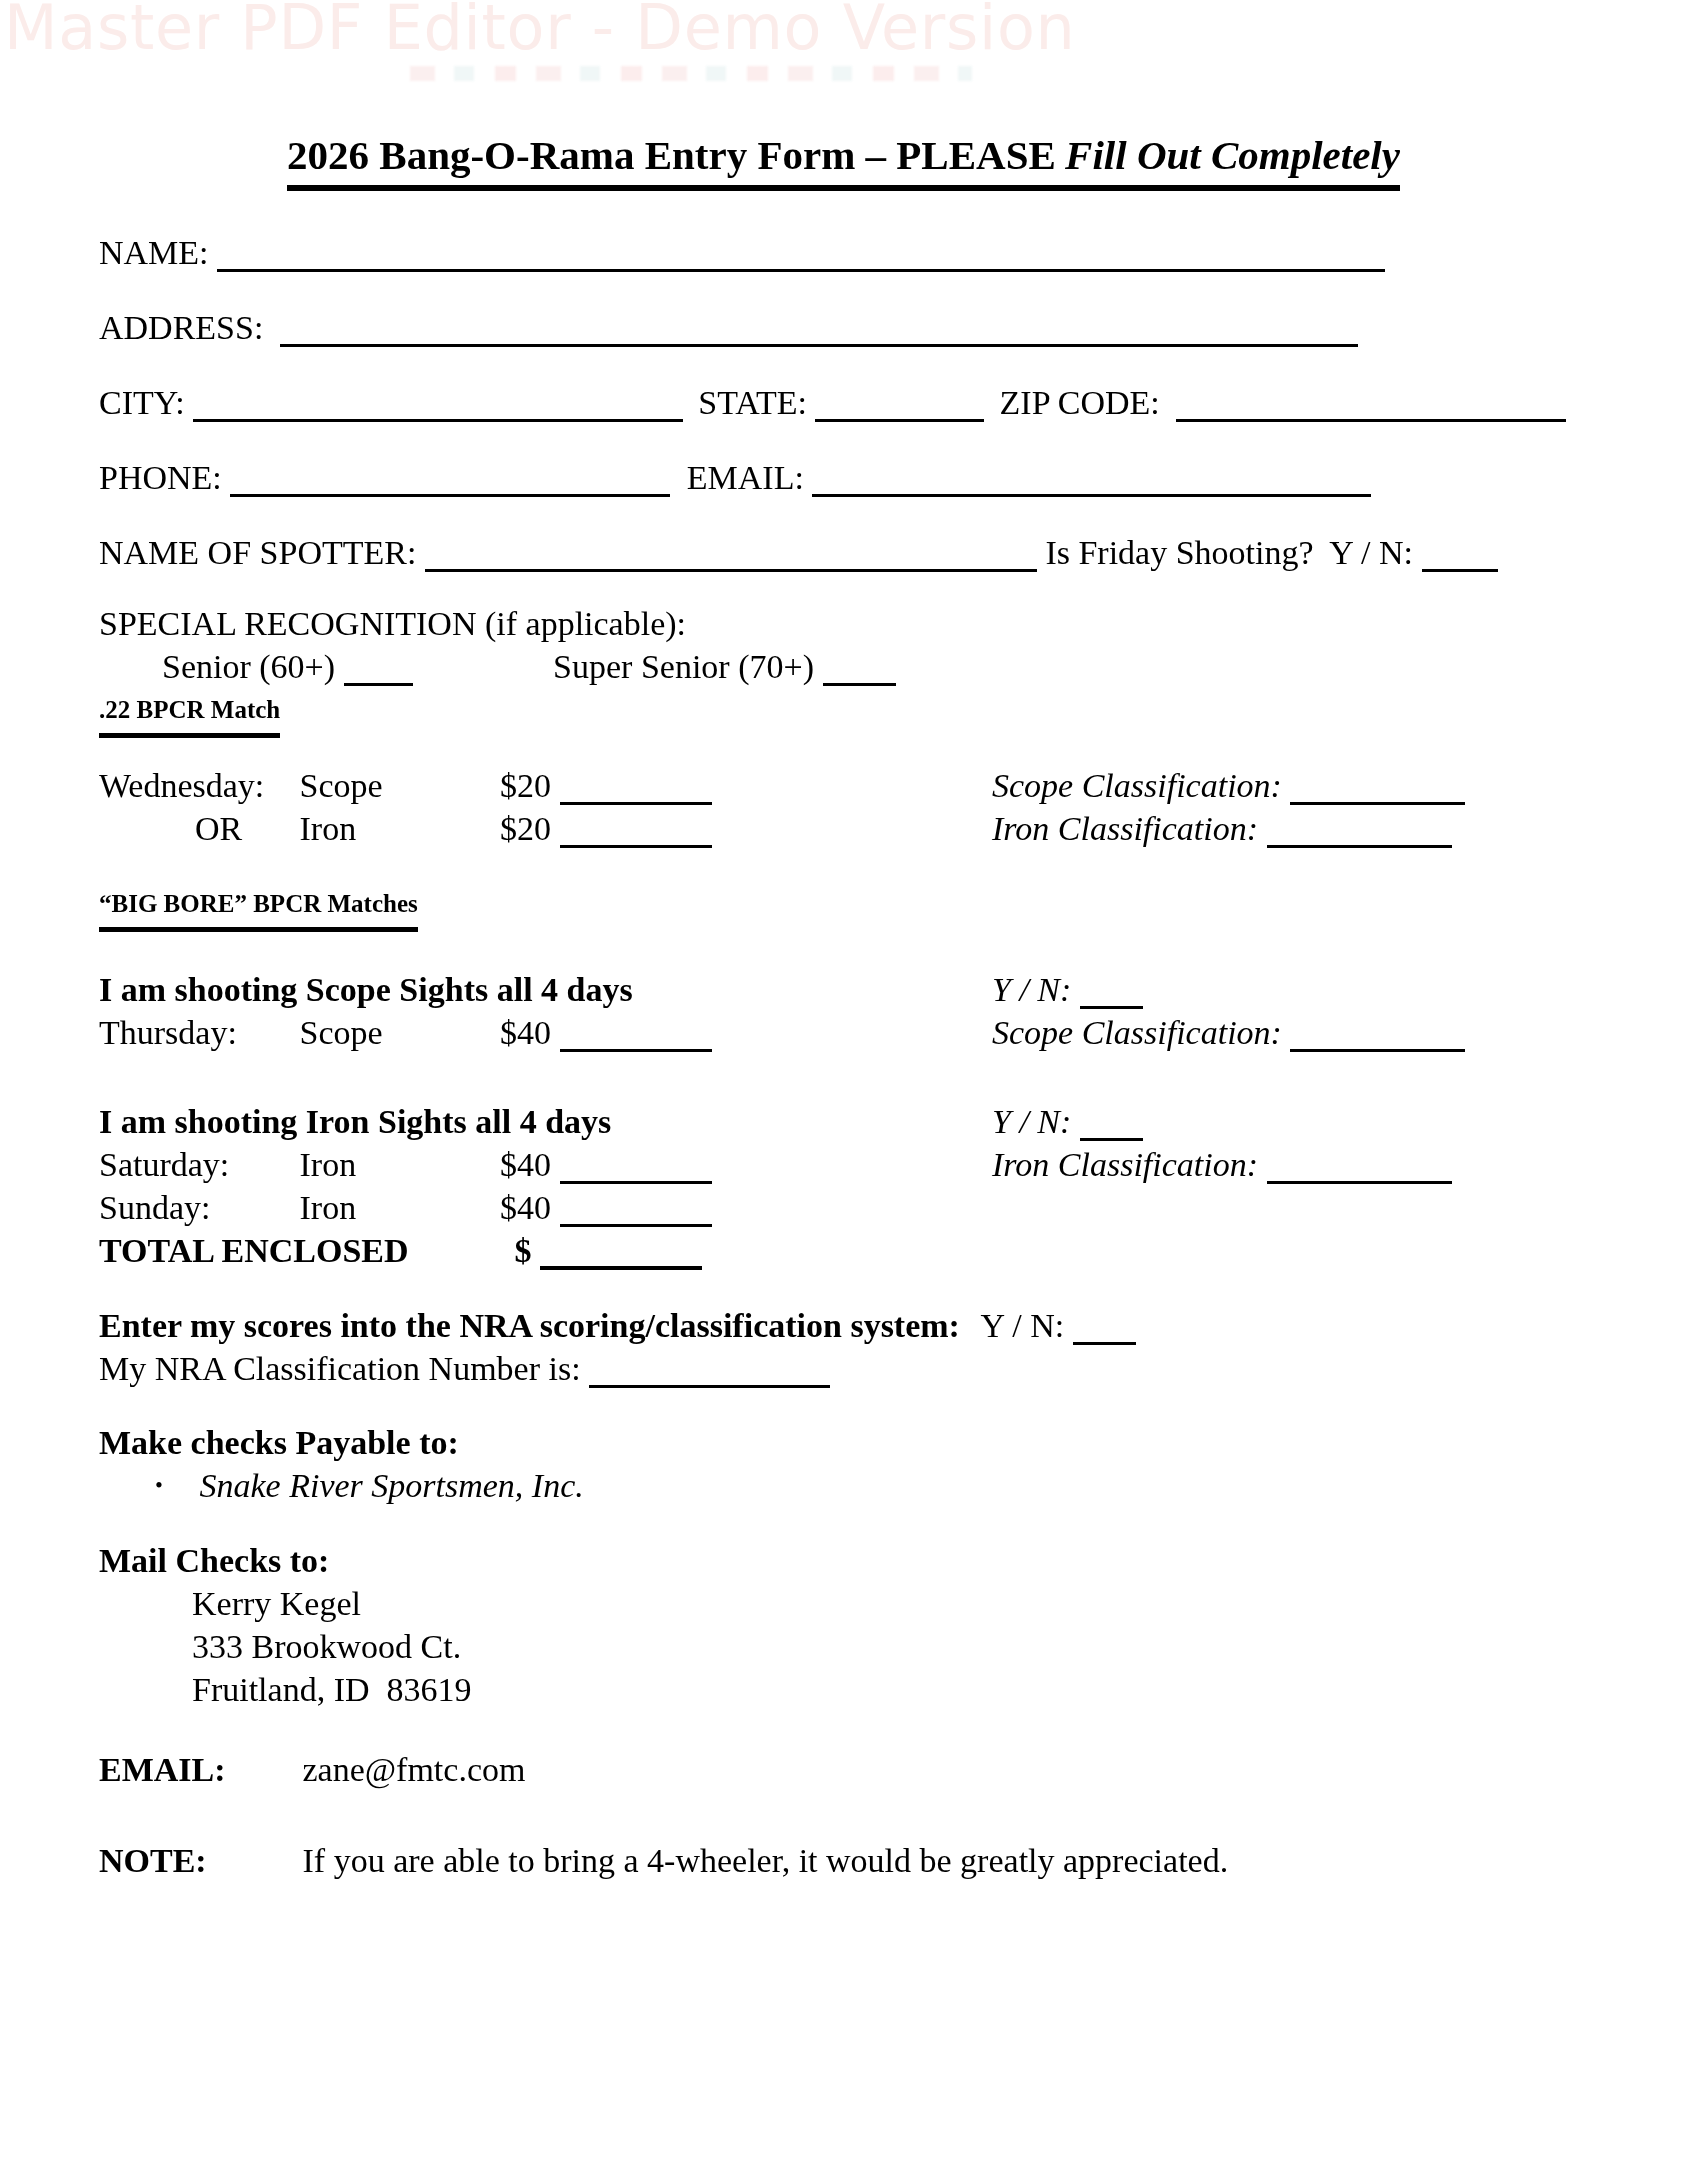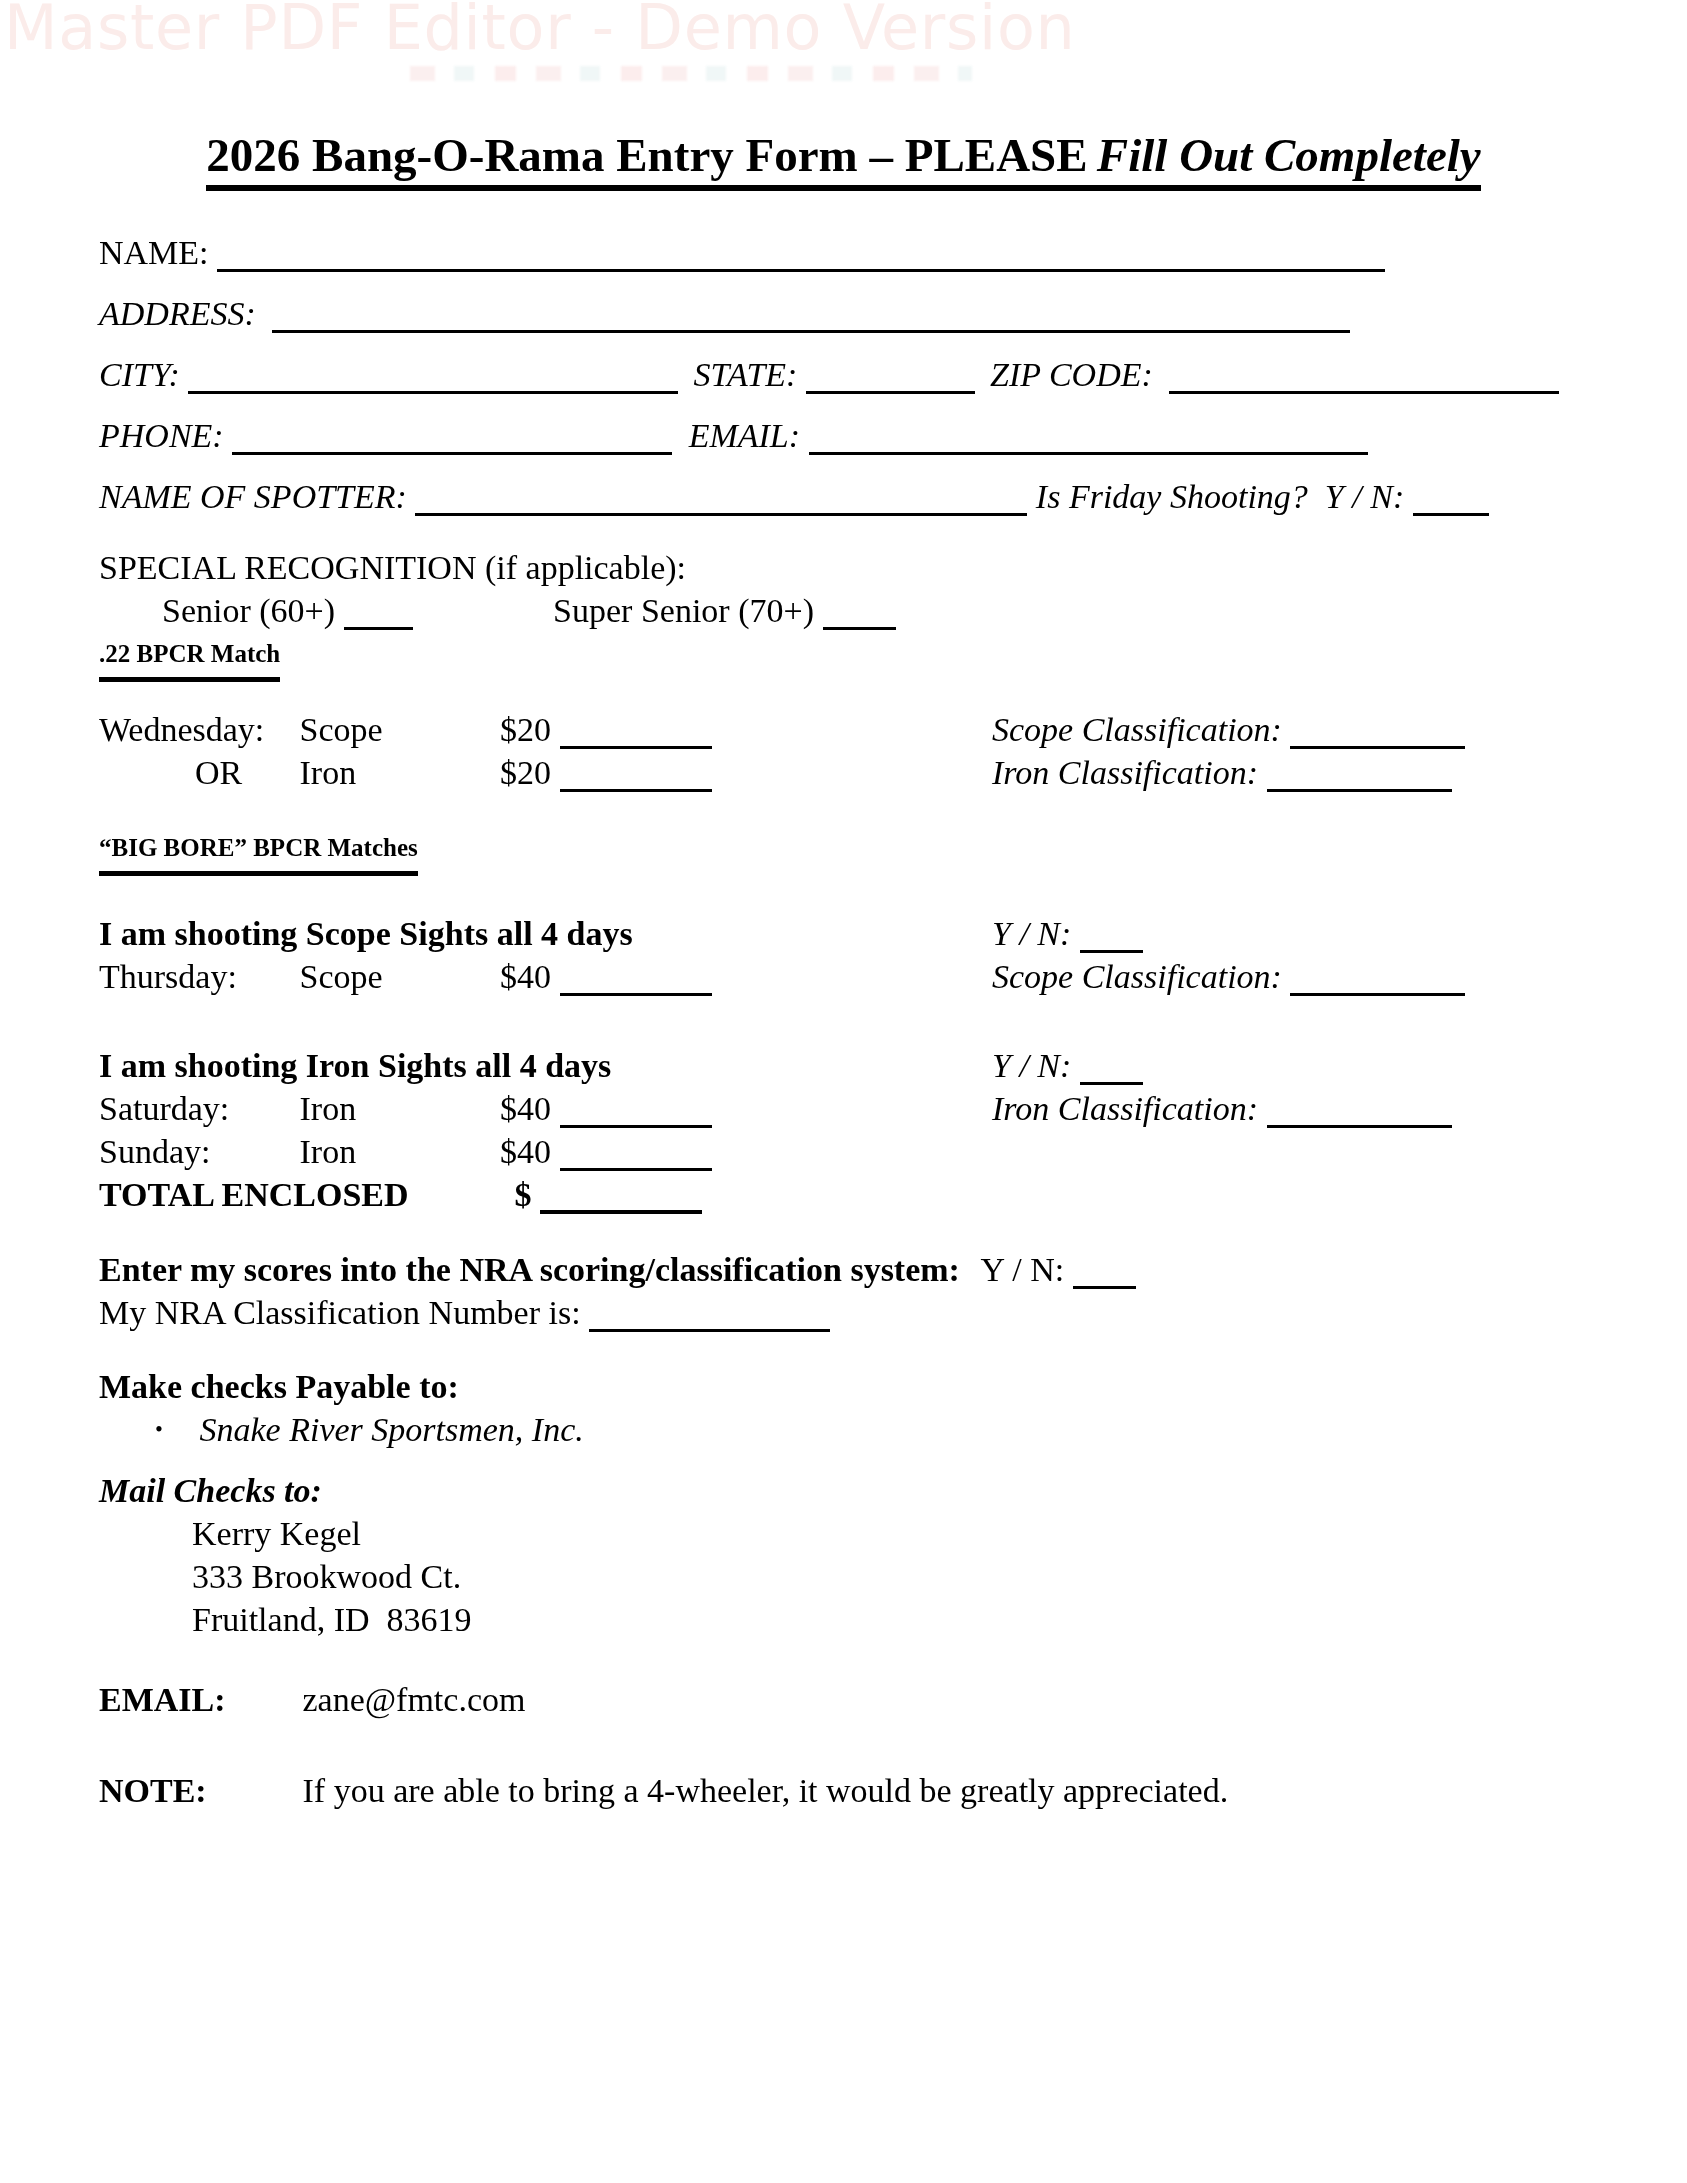--- a/index.html
+++ b/index.html
@@ -25,21 +25,21 @@
     position:absolute; top:66px; left:410px; width:562px; height:14.6px;
     opacity:.45; filter:blur(1.3px);
     background:repeating-linear-gradient(90deg,
       rgba(235,165,165,.40) 0 25px, rgba(255,255,255,0) 25px 44px,
       rgba(165,205,205,.35) 44px 64px, rgba(255,255,255,0) 64px 85px,
       rgba(235,140,140,.35) 85px 106px, rgba(255,255,255,0) 106px 126px);
   }
 
   .content { position:absolute; left:99px; top:0; width:1489px; }
 
-  .title-row { margin-top:129px; text-align:center; font-size:47px; font-weight:bold; line-height:53px; }
+  .title-row { margin-top:129px; text-align:center; font-size:41px; font-weight:bold; line-height:53px; }
   .title-underline { display:inline-block; border-bottom:6px solid #000; padding-bottom:2.6px; }
   .title-italic { font-style:italic; margin-left:9.3px; }
 
   .row { position:relative; font-size:34px; line-height:43px; white-space:nowrap; }
 
   .blank {
     display:inline-block; height:26.5px;
     border-bottom:3.3px solid #000;
     vertical-align:-8px;
   }
@@ -59,21 +59,21 @@
   .indent-1 { padding-left:63px; }
   .indent-2 { padding-left:56px; }
   .indent-3 { padding-left:93px; }
 
   .label-col { display:inline-block; width:195px; }
   .total-label { display:inline-block; width:407px; }
 
   .bullet-marker { display:inline-block; width:36px; font-size:22.5px; vertical-align:4px; }
 
   .ml10 { margin-left:6.6px; } .ml12 { margin-left:8px; } .ml18 { margin-left:12px; } .ml200 { margin-left:132px; }
-  .g40 { margin-top:26.5px; } .g42 { margin-top:28px; } .g46 { margin-top:18px;font-style:italic; } .g47 { margin-top:31px; }
+  .g40 { margin-top:26.5px; } .g42 { margin-top:28px; } .g46 { margin-top:32px; } .g47 { margin-top:31px; }
   .g48 { margin-top:32px; } .g54 { margin-top:36px; } .g56 { margin-top:37px; } .g60 { margin-top:40px; }
   .g69 { margin-top:46px; } .g72 { margin-top:48px; }
 </style>
 </head>
 <body>
 
 <div class="page">
 
   <div class="watermark" data-bind="watermark.text">Master PDF Editor - Demo Version</div>
   <div class="watermark-sub"></div>

